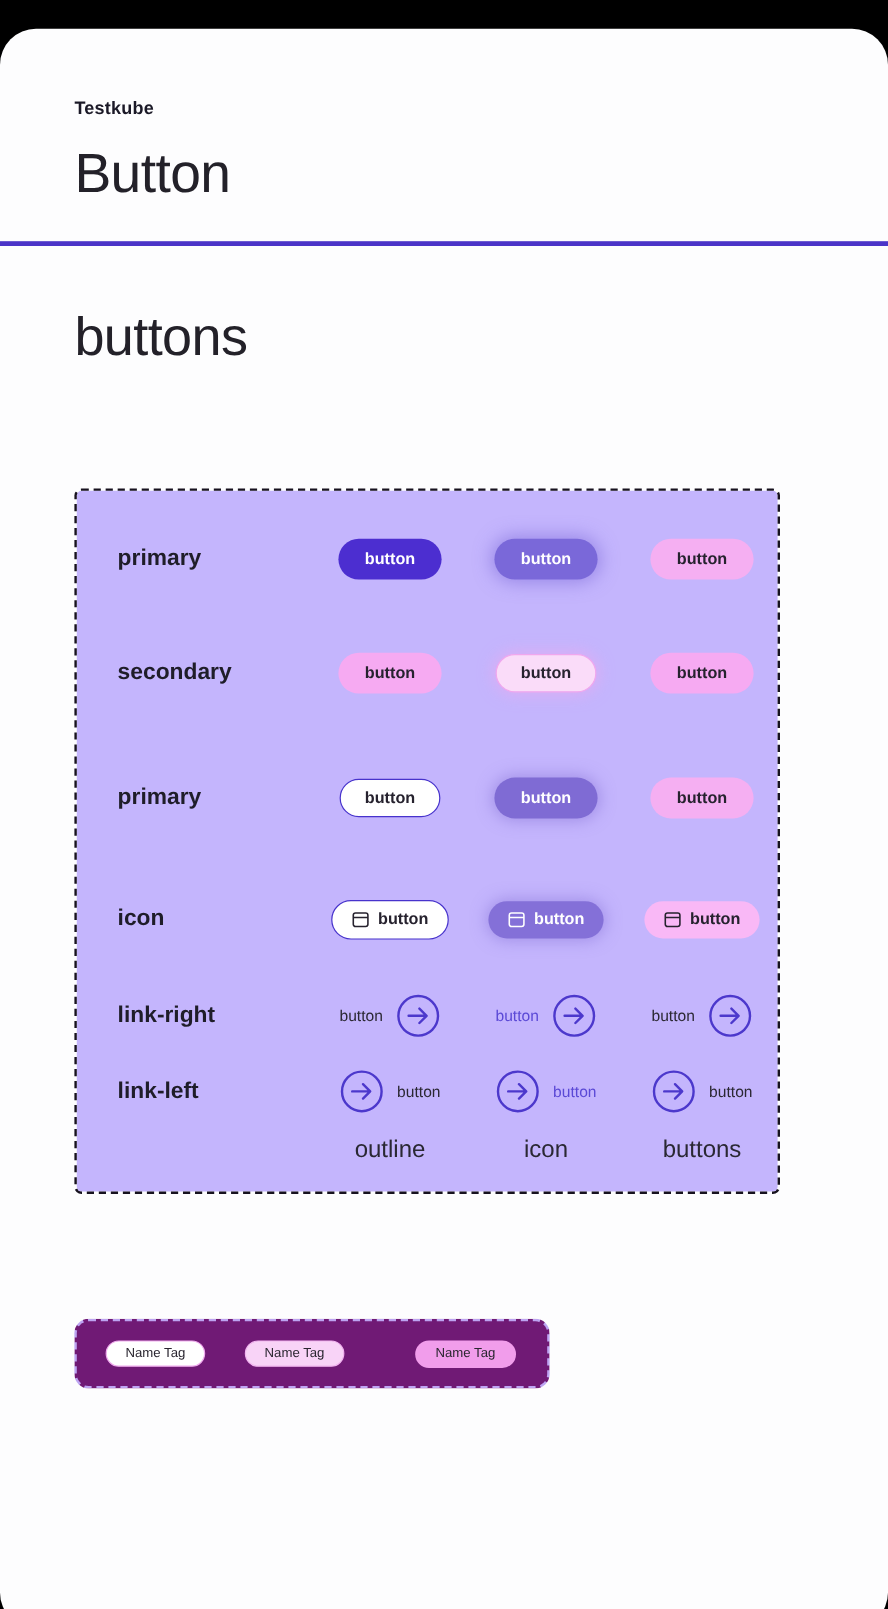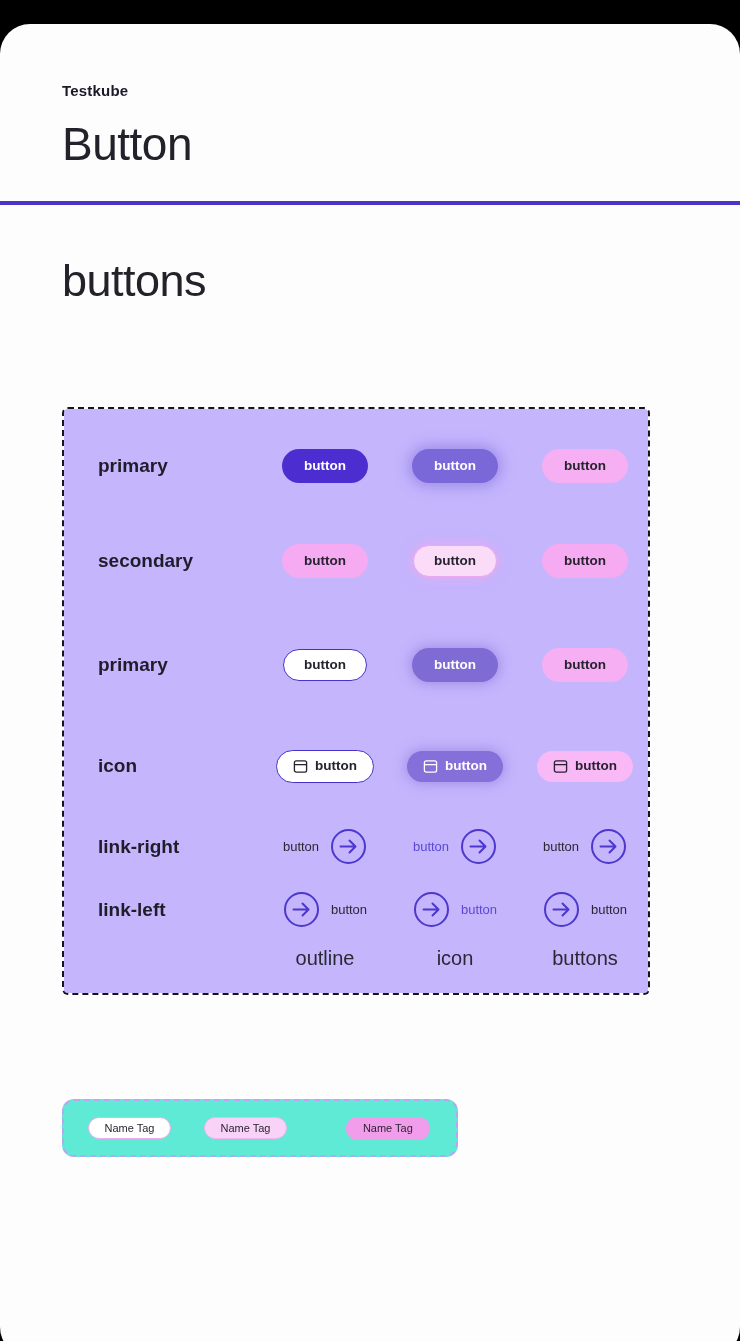--- a/index.html
+++ b/index.html
@@ -80,21 +80,21 @@
     font-family:inherit; font-size:13px; font-weight:500; color:#2b2833;
   }
   .linkbtn.h span.lbl { color:#5b49d6; }
   .circle-ic { display:flex; }
 
   
   .tag-box {
     margin-top:104px; width:396px; height:58px;
     border:2px dashed #bda4f2; border-radius:12px;
     display:flex; align-items:center; gap:33px;
-    padding-left:24px; background:#5eead4;
+    padding-left:24px; background:#701a75;
   }
   .tag {
     border-radius:999px; padding:6px 17px;
     font-family:inherit; font-size:11px; font-weight:500; color:#2a2630;
     cursor:pointer; white-space:nowrap; line-height:1;
   }
   .tag.t1 { background:#ffffff; border:1.5px solid #f0acee; padding:4.5px 15.5px; }
   .tag.t2 { background:#f8d3f7; border:1.5px solid #f2b5f0; padding:4.5px 15.5px; }
   .tag.t3 { background:#f19deb; border:none; margin-left:26px; }
 </style>

